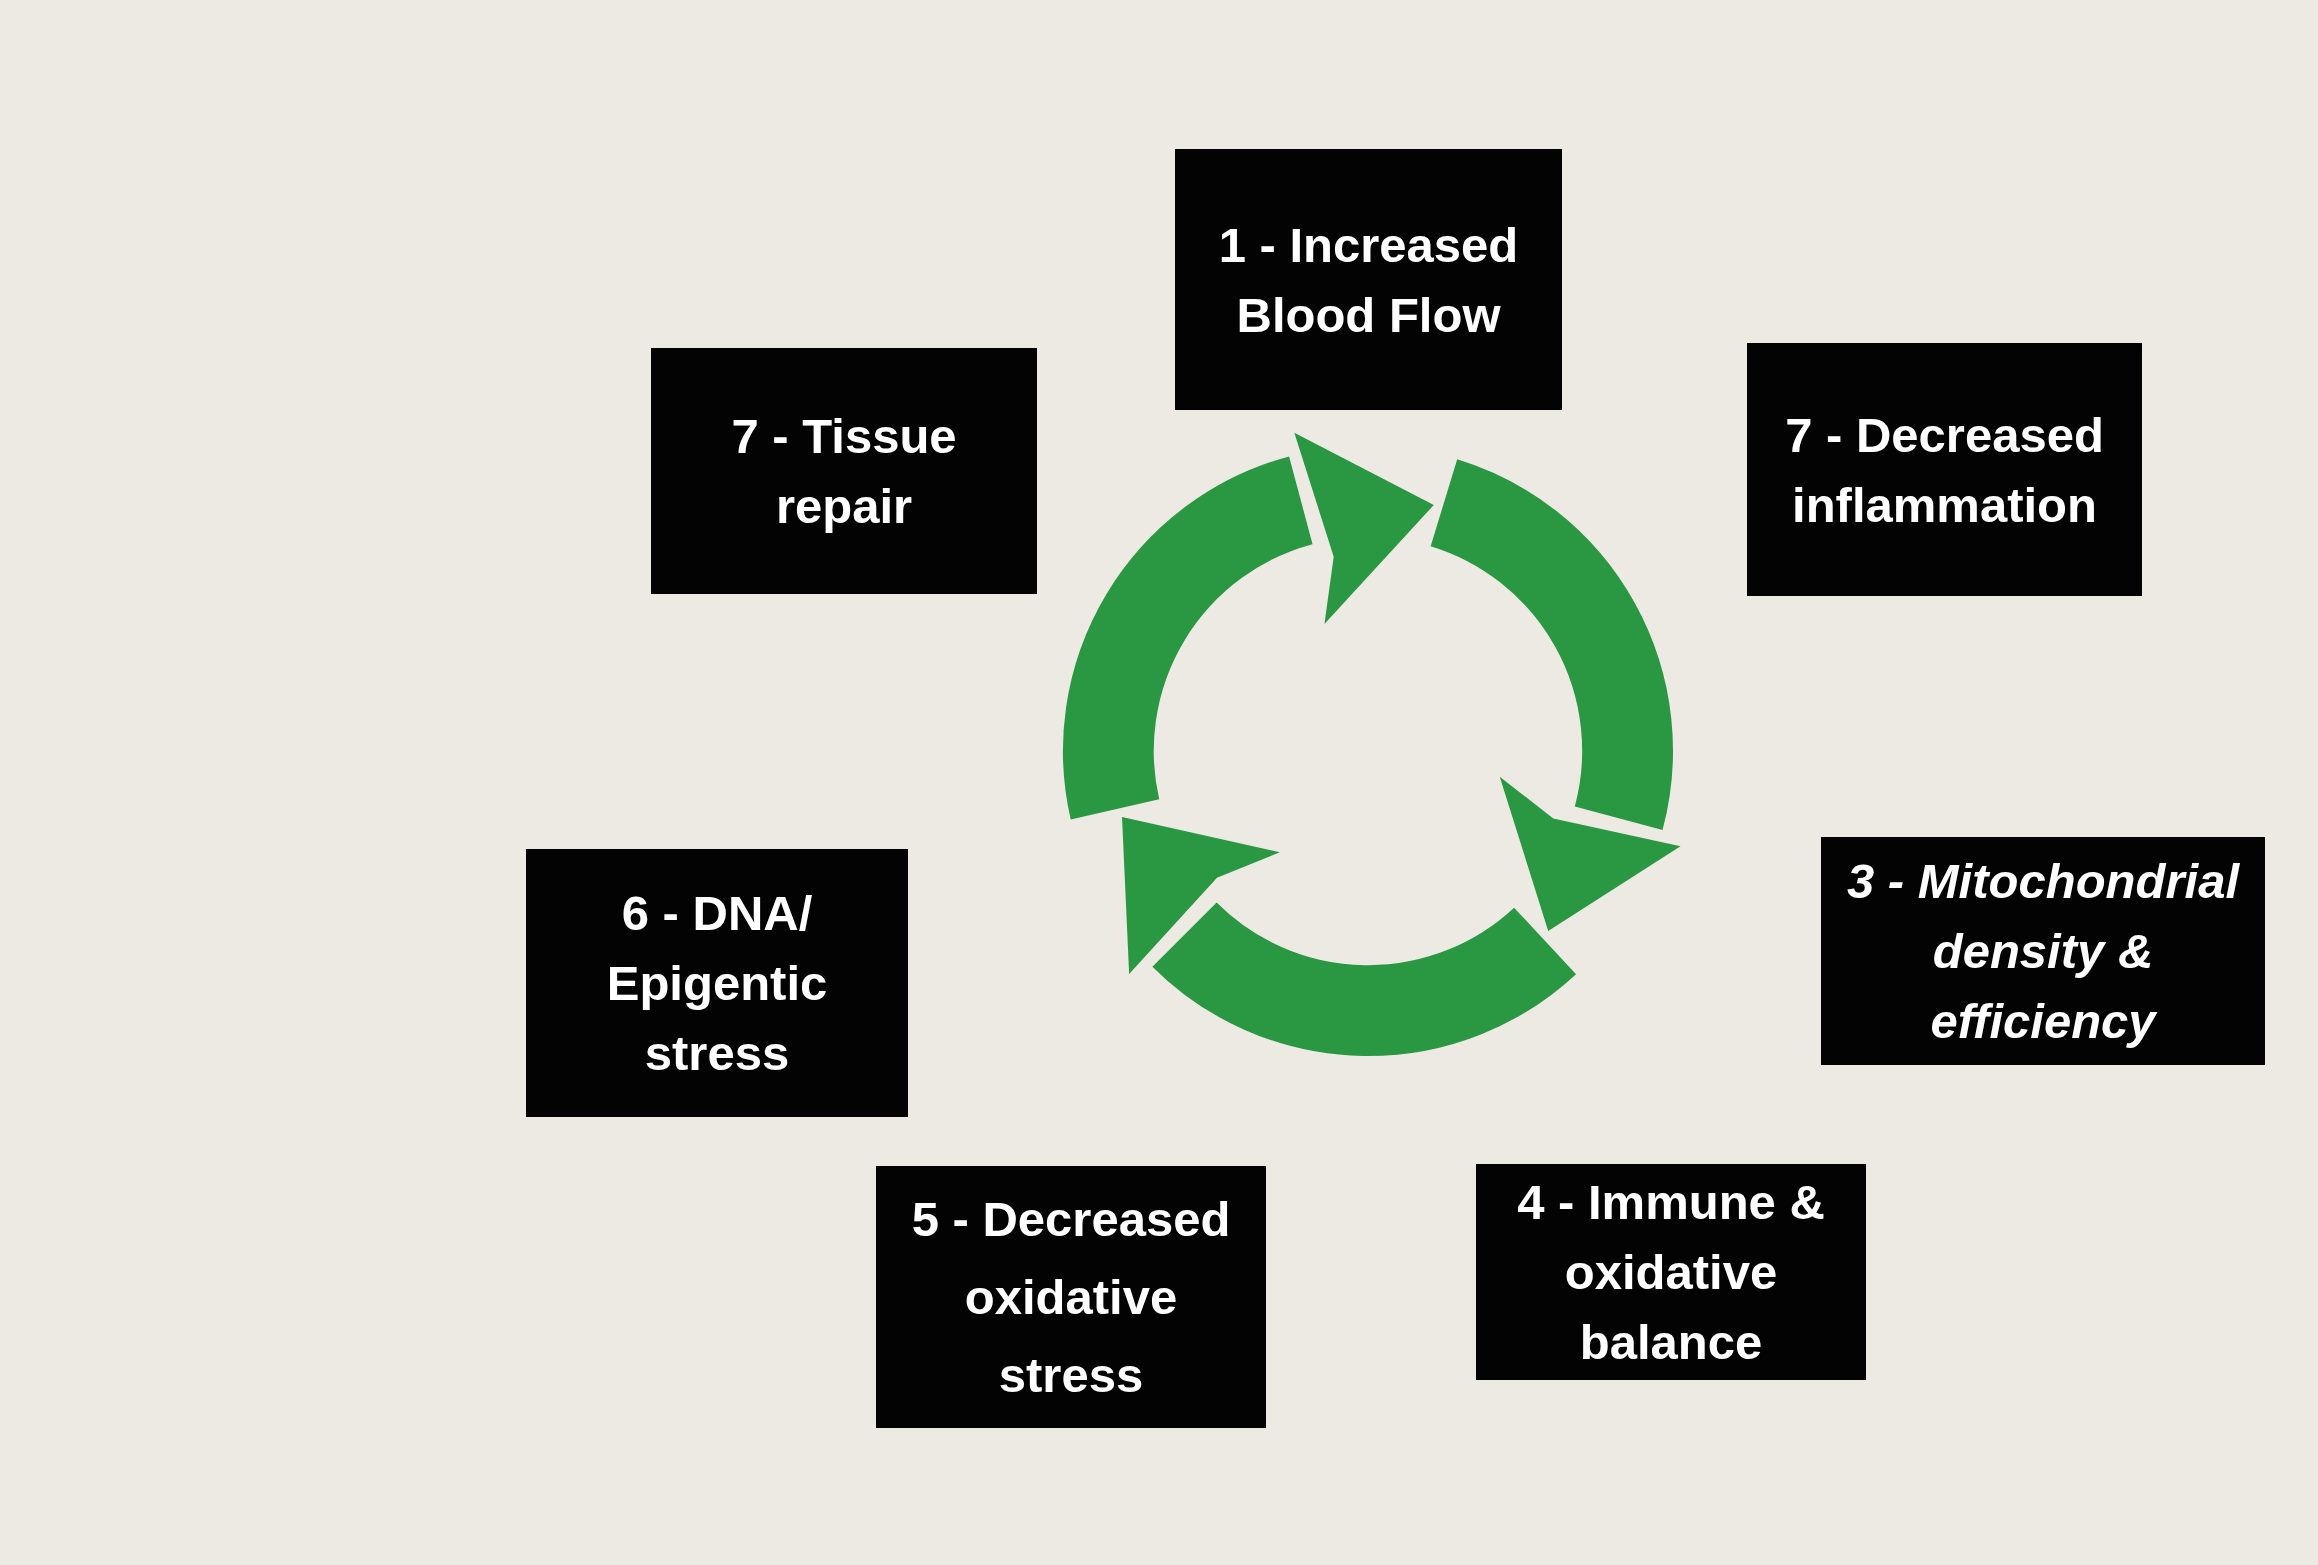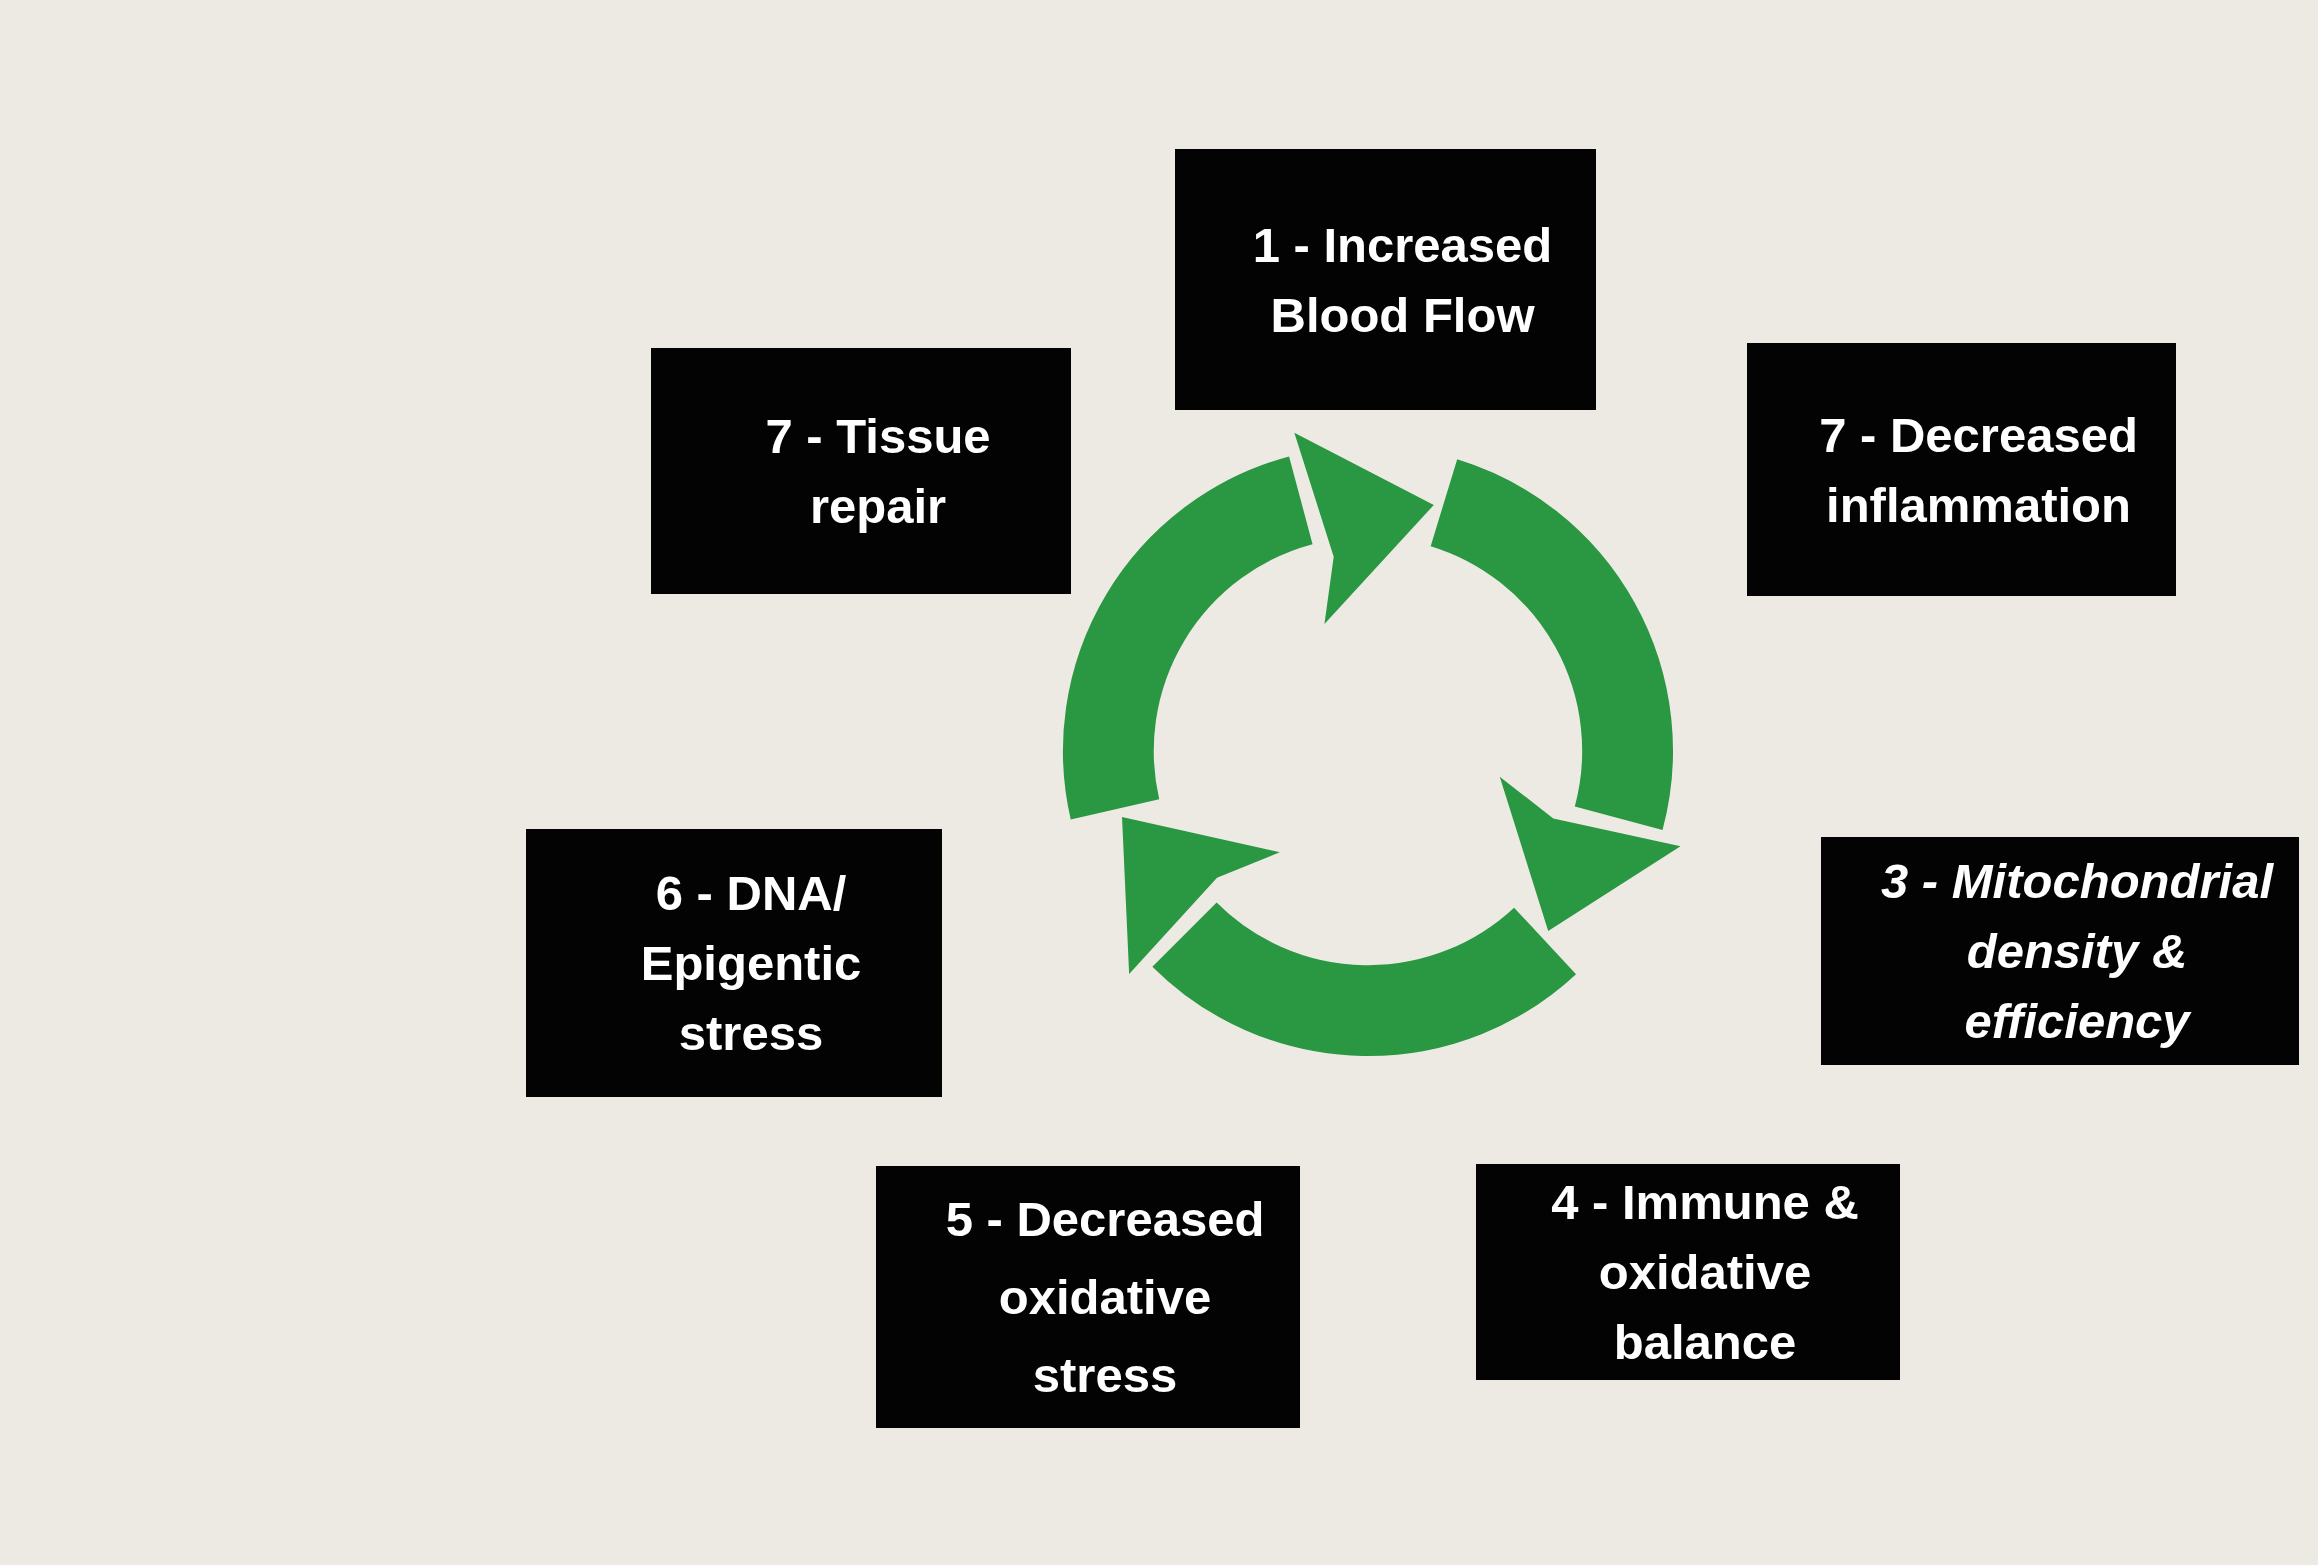--- a/index.html
+++ b/index.html
@@ -33,29 +33,28 @@
     color: var(--box_text, #FFFFFF);
     display: flex;
     flex-direction: column;
     align-items: center;
     justify-content: center;
     text-align: center;
     font-weight: 700;
     font-size: 49px;
     line-height: 70px;
     letter-spacing: 0px;
-    padding-left: 34px;
   }
   .step span { display: block; white-space: nowrap; }
   #box1 { left: 1175px; top: 149px;  width: 387px; height: 261px; }
   #box2 { left: 1747px; top: 343px;  width: 395px; height: 253px; }
   #box3 { left: 1821px; top: 837px; width: 444px; height: 228px; font-style: italic; }
   #box4 { left: 1476px; top: 1164px; width: 390px; height: 216px; text-align: right; }
   #box5 { left: 876px; top: 1166px; width: 390px; height: 262px; gap: 8px; }
-  #box6 { left: 526px; top: 829px; width: 382px; height: 268px; }
+  #box6 { left: 526px; top: 849px; width: 382px; height: 268px; }
   #box7 { left: 651px; top: 348px;  width: 386px; height: 246px; }
 </style>
 </head>
 <body>
 
 <div class="canvas">
 
   <svg class="cycle" viewBox="-50 -50 1420 1420" aria-hidden="true">
     <g id="arm">
       <path d="M 114 786 A 560 560 0 0 1 515 119" fill="none" stroke="currentColor" stroke-width="196"></path>

